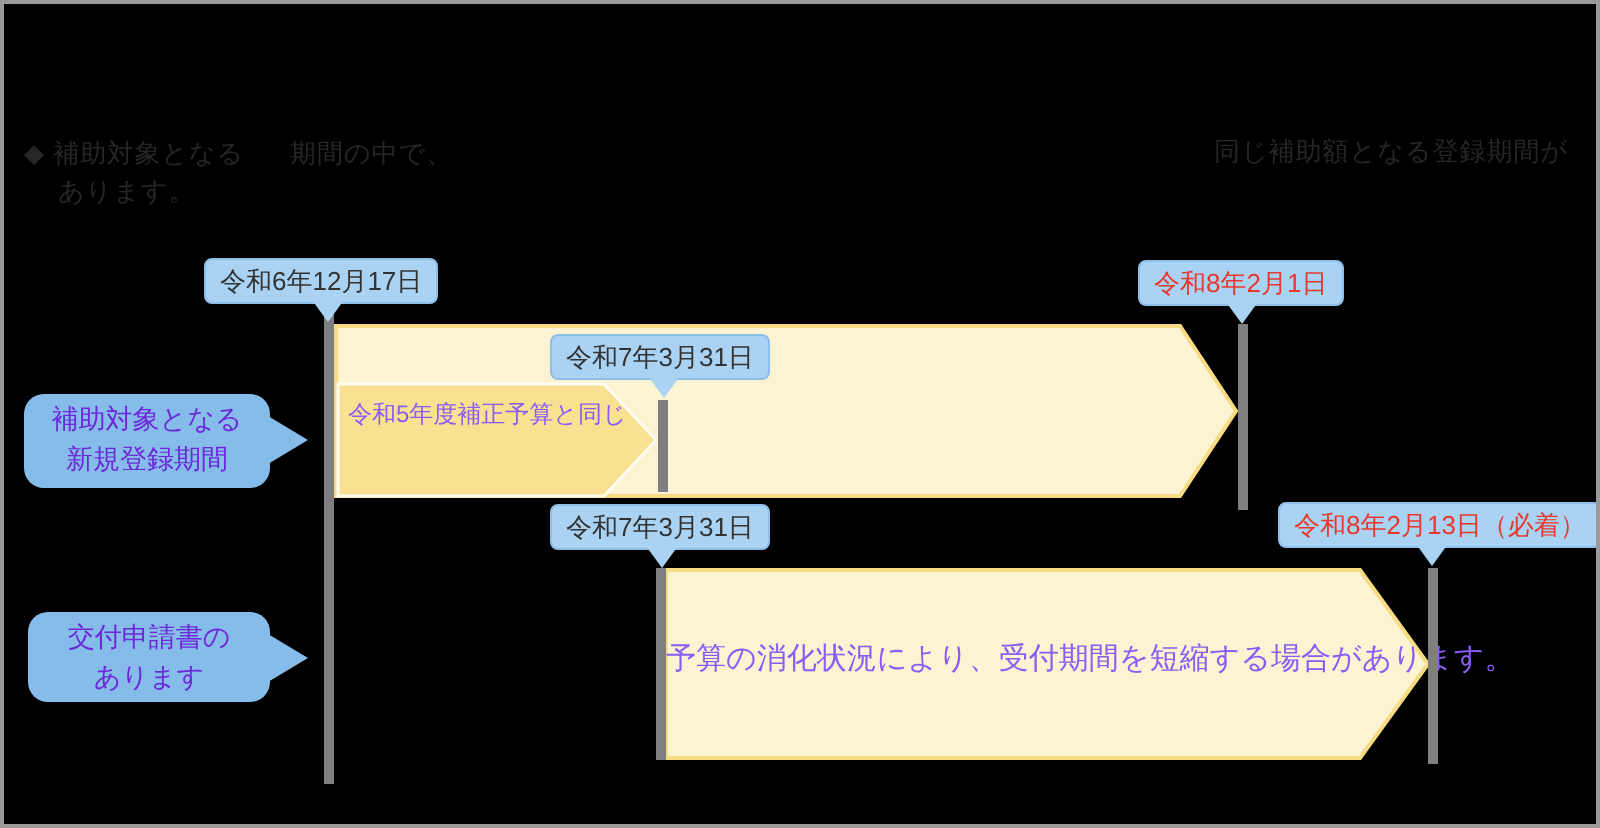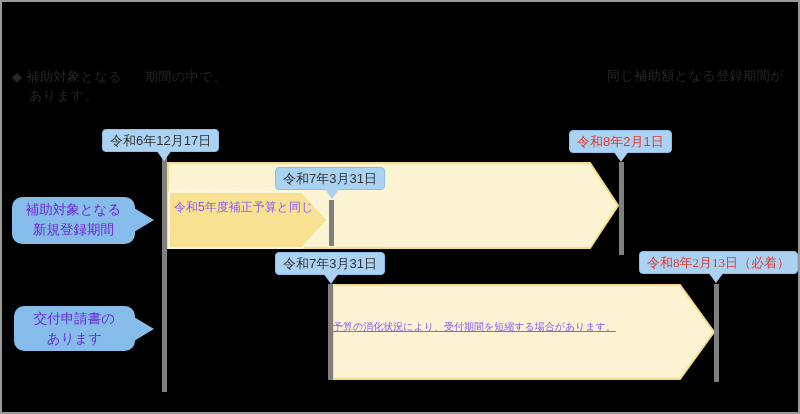--- a/index.html
+++ b/index.html
@@ -21,21 +21,21 @@
       border-left:8px solid transparent;border-right:8px solid transparent;
       border-top:11px solid var(--label-bg,#aad3f3);}
   .cat-box{position:absolute;background:var(--category-box-bg,#85bcea);
       border-radius:10px;color:#6d28d9;font-size:13.5px;text-align:center;
       line-height:20px;padding-top:3px;box-sizing:border-box;}
   .cat-pointer{position:absolute;width:0;height:0;
       border-top:12px solid transparent;border-bottom:12px solid transparent;
       border-left:20px solid var(--category-box-bg,#85bcea);}
   .arrow-text{position:absolute;color:#8b5cf6;white-space:nowrap;}
   #inner-arrow-text{left:172px;top:197px;font-size:12px;line-height:17px;}
-  #bottom-arrow-text{left:331px;top:318px;width:356px;font-size:10px;text-align:left;text-decoration:underline;}
+  #bottom-arrow-text{left:331px;top:318px;width:356px;font-size:15px;text-align:left;}
   svg{position:absolute;left:0;top:0;}
 </style>
 </head>
 <body>
 
 <div id="stage">
 
   <div class="note" style="left:10px;top:66px;">◆ 補助対象となる</div>
   <div class="note" style="left:143px;top:66px;">期間の中で、</div>
   <div class="note" style="left:605px;top:65px;">同じ補助額となる登録期間が</div>
@@ -63,21 +63,21 @@
 
   <div class="date-label" style="left:273px;top:165px;">令和7年3月31日</div>
   <div class="label-pointer" style="left:322px;top:186px;"></div>
 
   <div class="date-label red" style="left:567px;top:128px;">令和8年2月1日</div>
   <div class="label-pointer" style="left:611px;top:149px;"></div>
 
   <div class="date-label" style="left:273px;top:250px;">令和7年3月31日</div>
   <div class="label-pointer" style="left:321px;top:271px;"></div>
 
-  <div class="date-label red" style="left:637px;top:249px;font-family:Liberation Serif, serif;">令和8年2月13日（必着）</div>
+  <div class="date-label red" style="left:637px;top:249px;">令和8年2月13日（必着）</div>
   <div class="label-pointer" style="left:706px;top:270px;"></div>
 
   <div class="cat-box" style="left:10px;top:195px;width:123px;height:47px;">
     <div>補助対象となる</div>
     <div>新規登録期間</div>
   </div>
   <div class="cat-pointer" style="left:132px;top:206px;"></div>
 
   <div class="cat-box" style="left:12px;top:304px;width:121px;height:45px;">
     <div>交付申請書の</div>

